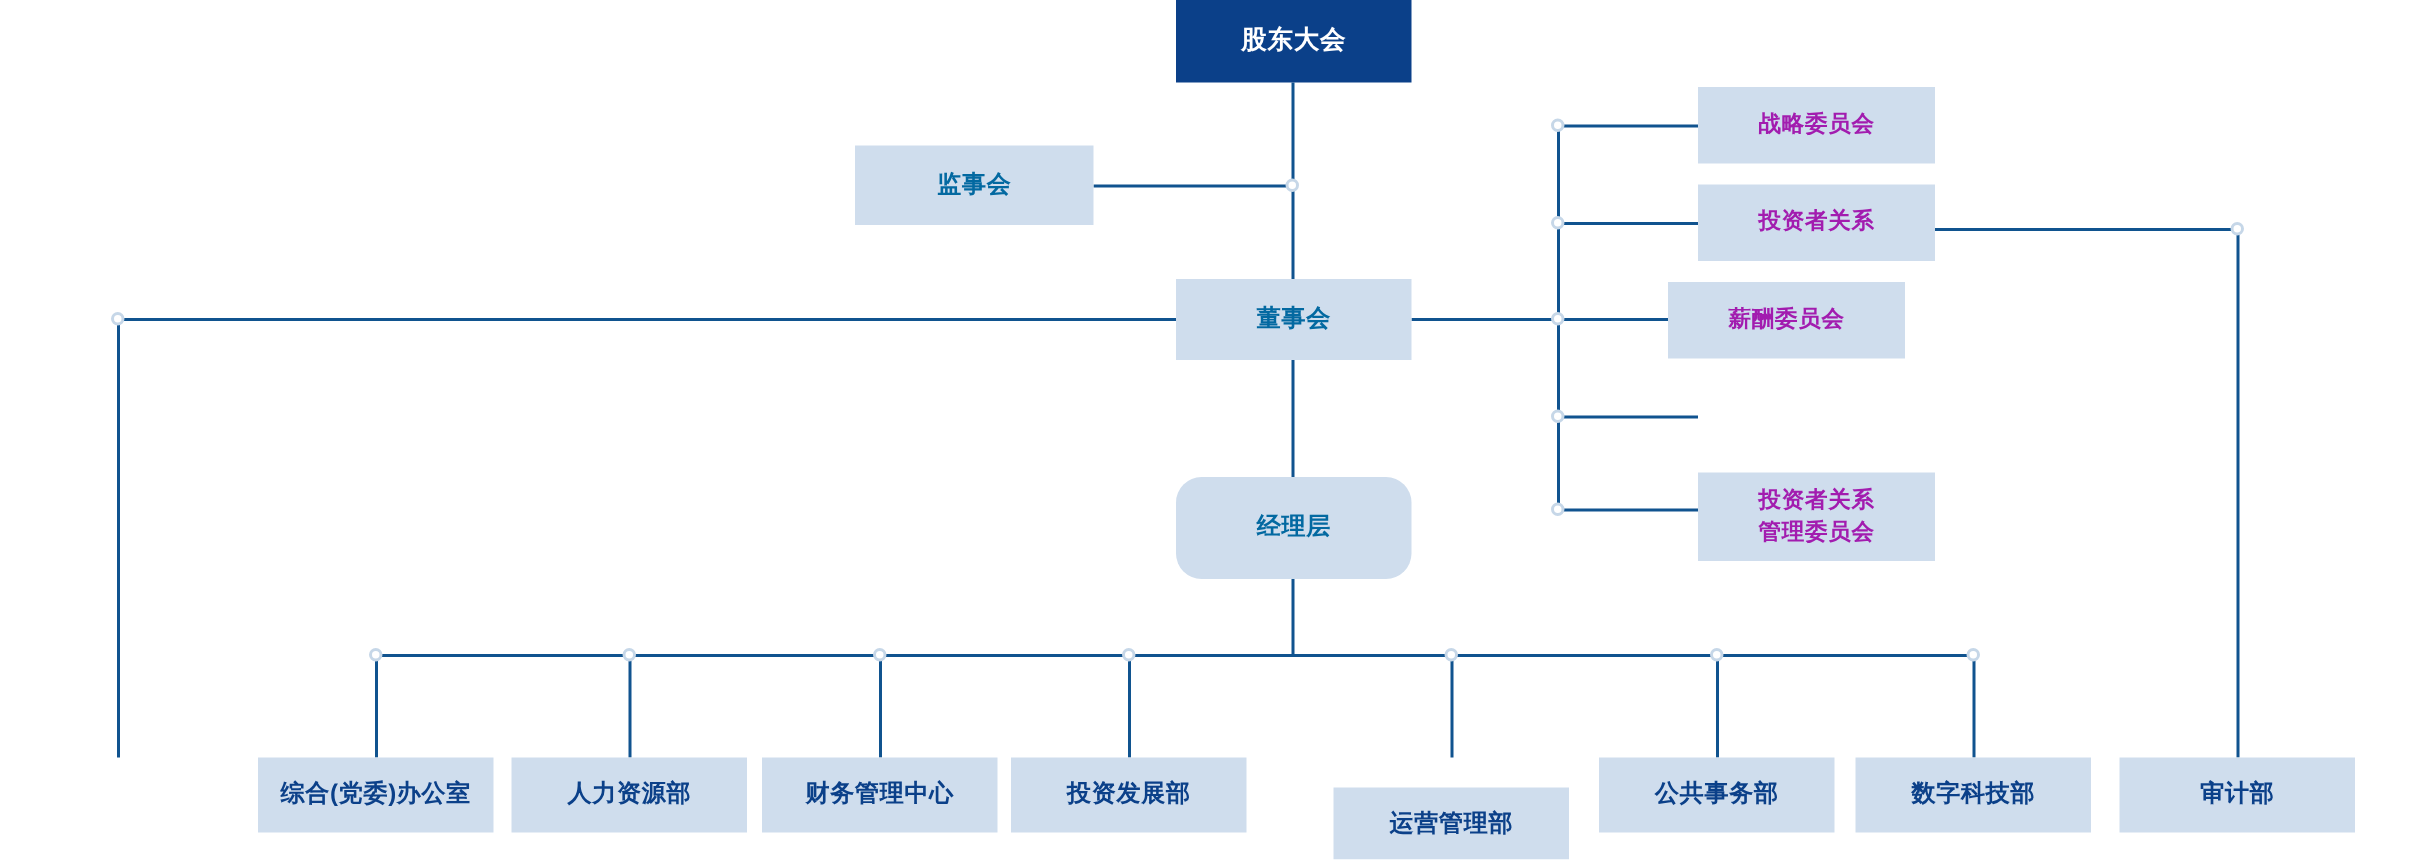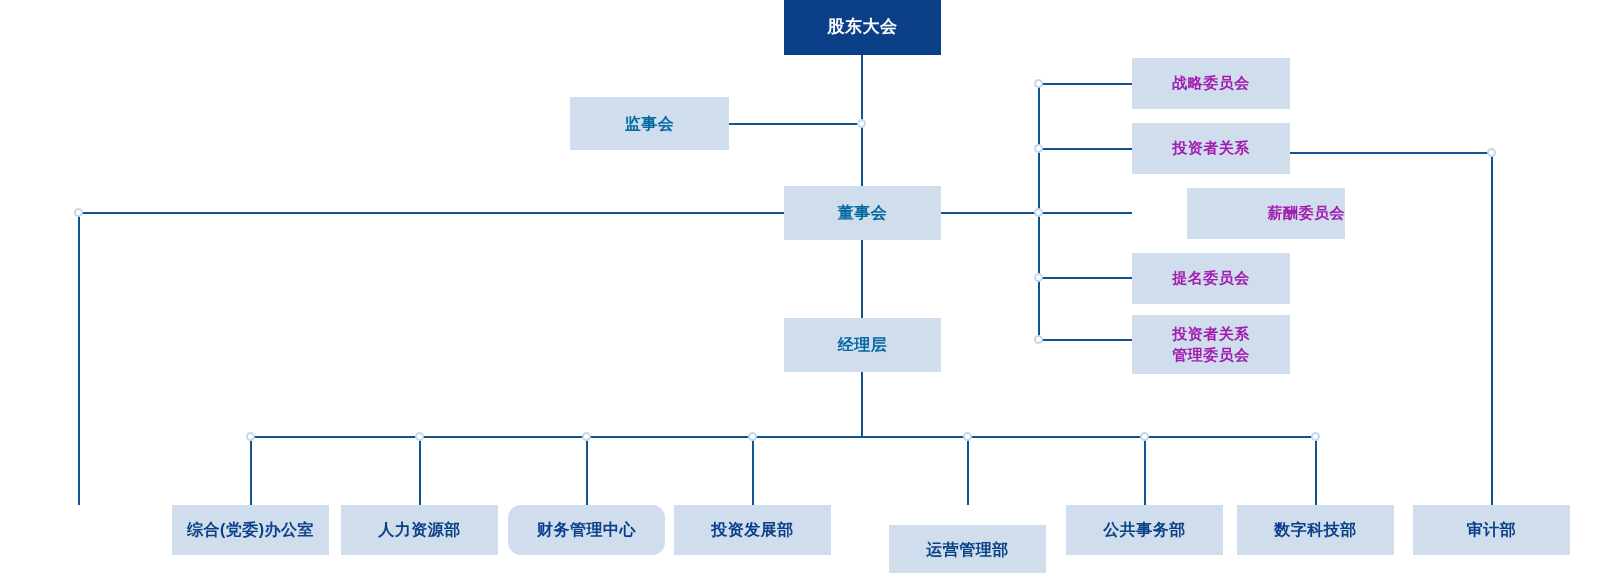--- a/index.html
+++ b/index.html
@@ -133,48 +133,45 @@
   </div>
 
   <div class="node secondary" style="left:570px; top:97px; width:159px; height:53px;">
     <span class="node-label">监事会</span>
   </div>
 
   <div class="node secondary" style="left:784px; top:186px; width:157px; height:54px;">
     <span class="node-label">董事会</span>
   </div>
 
-  <div class="node secondary" style="left:784px; top:318px; width:157px; height:54px;">
+  <div class="node secondary" style="left:784px; top:318px; width:157px; height:68px;border-radius:17px;">
     <span class="node-label">经理层</span>
   </div>
 
   <div class="node committee" style="left:1132px; top:58px; width:158px; height:51px;">
     <span class="node-label">战略委员会</span>
   </div>
   <div class="node committee" style="left:1132px; top:123px; width:158px; height:51px;">
     <span class="node-label">投资者关系</span>
   </div>
-  <div class="node committee" style="left:1187px; top:188px; width:158px; height:51px;justify-content:flex-end;">
+  <div class="node committee" style="left:1112px; top:188px; width:158px; height:51px;">
     <span class="node-label">薪酬委员会</span>
-  </div>
-  <div class="node committee" style="left:1132px; top:253px; width:158px; height:51px;">
-    <span class="node-label">提名委员会</span>
   </div>
   <div class="node committee" style="left:1132px; top:315px; width:158px; height:59px;">
     <span class="node-label">投资者关系
 管理委员会</span>
   </div>
 
   <div class="node unit" style="left:172px; top:505px; width:157px; height:50px;">
     <span class="node-label">综合(党委)办公室</span>
   </div>
   <div class="node unit" style="left:341px; top:505px; width:157px; height:50px;">
     <span class="node-label">人力资源部</span>
   </div>
-  <div class="node unit" style="left:508px; top:505px; width:157px; height:50px;border-radius:13px;">
+  <div class="node unit" style="left:508px; top:505px; width:157px; height:50px;">
     <span class="node-label">财务管理中心</span>
   </div>
   <div class="node unit" style="left:674px; top:505px; width:157px; height:50px;">
     <span class="node-label">投资发展部</span>
   </div>
   <div class="node unit" style="left:889px; top:505px; width:157px; height:50px;margin-top:20px;">
     <span class="node-label">运营管理部</span>
   </div>
   <div class="node unit" style="left:1066px; top:505px; width:157px; height:50px;">
     <span class="node-label">公共事务部</span>

